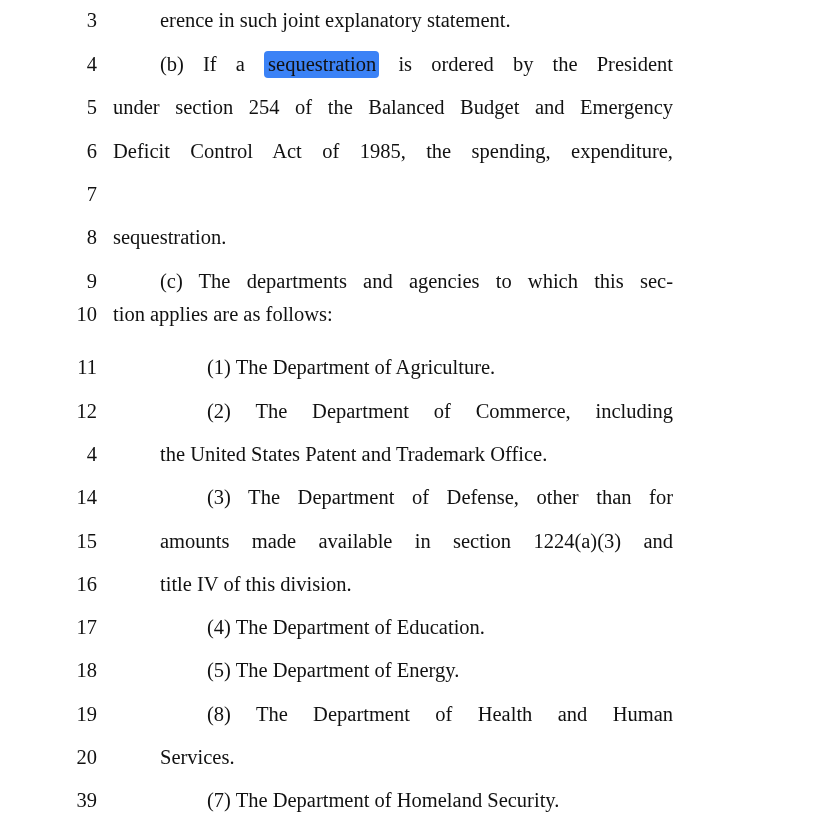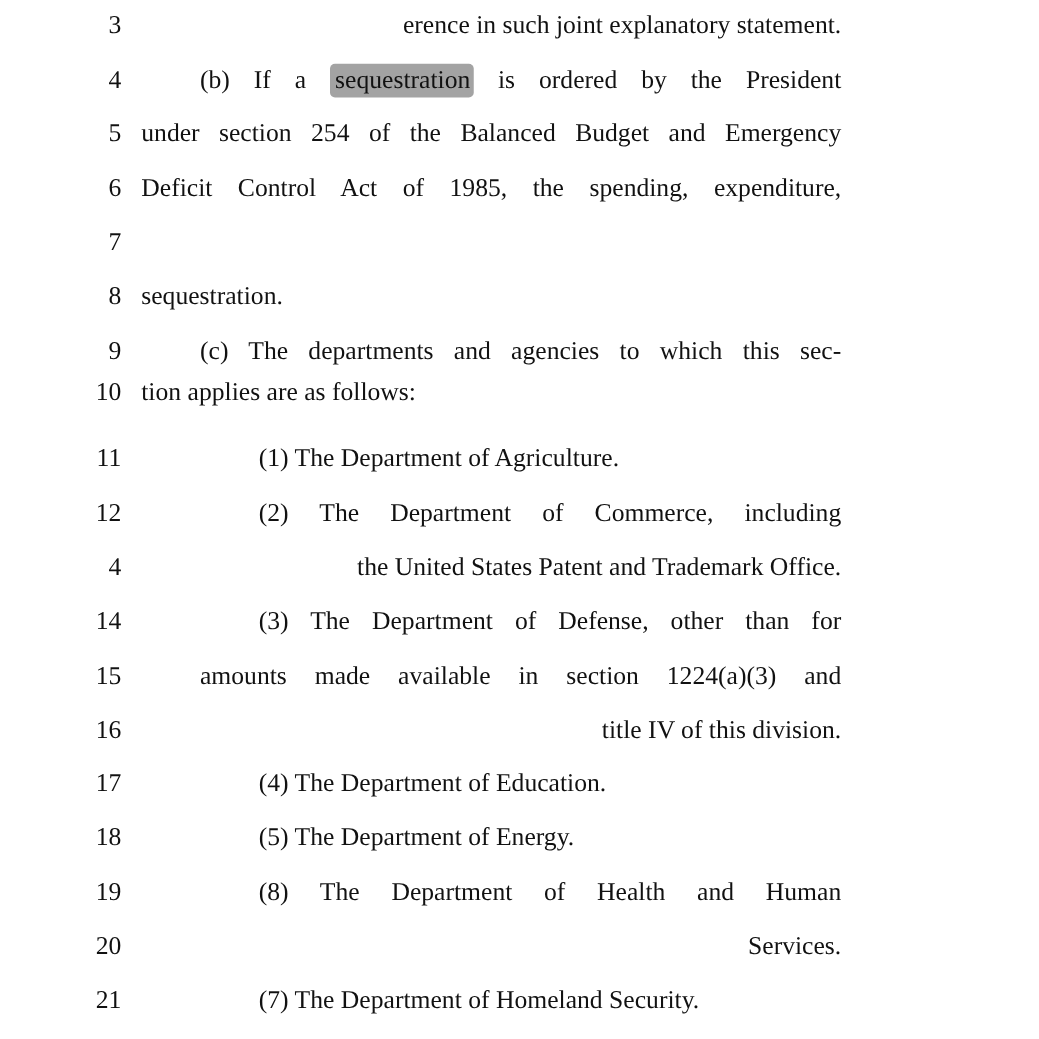--- a/index.html
+++ b/index.html
@@ -34,21 +34,21 @@
       position: absolute;
       left: 60px;
       width: 37px;
       text-align: right;
     }
     .txt {
       position: absolute;
       white-space: nowrap;
     }
     .txt.flush   { left: 113px; width: 560px; }
-    .txt.cont    { left: 160px; width: 513px; text-align: right; }
+    .txt.cont    { left: 160px; width: 513px; }
     .txt.item    { left: 207px; width: 466px; }
     .txt.justify {
       text-align: justify;
       text-align-last: justify;
     }
     .hl {
       background: #c5dcc6;
       border-radius: 4px;
       padding: 2px 3px 3px 4px;
     }
@@ -58,21 +58,21 @@
 
 <div class="page">
 
   <div class="line" style="top:5px">
     <span class="lnum">3</span>
     <span class="txt cont">erence in such joint explanatory statement.</span>
   </div>
 
   <div class="line" style="top:49px">
     <span class="lnum">4</span>
-    <span class="txt cont justify"><span>(b) If a</span> <span class="hl" style="background: #a3a3a3;">sequestration</span> <span>is ordered by the President</span></span>
+    <span class="txt cont justify"><span>(b) If a</span> <span class="hl" style="background: #3b82f6;">sequestration</span> <span>is ordered by the President</span></span>
   </div>
 
   <div class="line" style="top:92px">
     <span class="lnum">5</span>
     <span class="txt flush justify">under section 254 of the Balanced Budget and Emergency</span>
   </div>
 
   <div class="line" style="top:136px">
     <span class="lnum">6</span>
     <span class="txt flush justify">Deficit Control Act of 1985, the spending, expenditure,</span>
@@ -141,17 +141,17 @@
     <span class="lnum">19</span>
     <span class="txt item justify">(8) The Department of Health and Human</span>
   </div>
 
   <div class="line" style="top:742px">
     <span class="lnum">20</span>
     <span class="txt cont">Services.</span>
   </div>
 
   <div class="line" style="top:785px">
-    <span class="lnum">21</span>
+    <span class="lnum">39</span>
     <span class="txt item">(7) The Department of Homeland Security.</span>
   </div>
 
 </div>
 
 </body></html>

